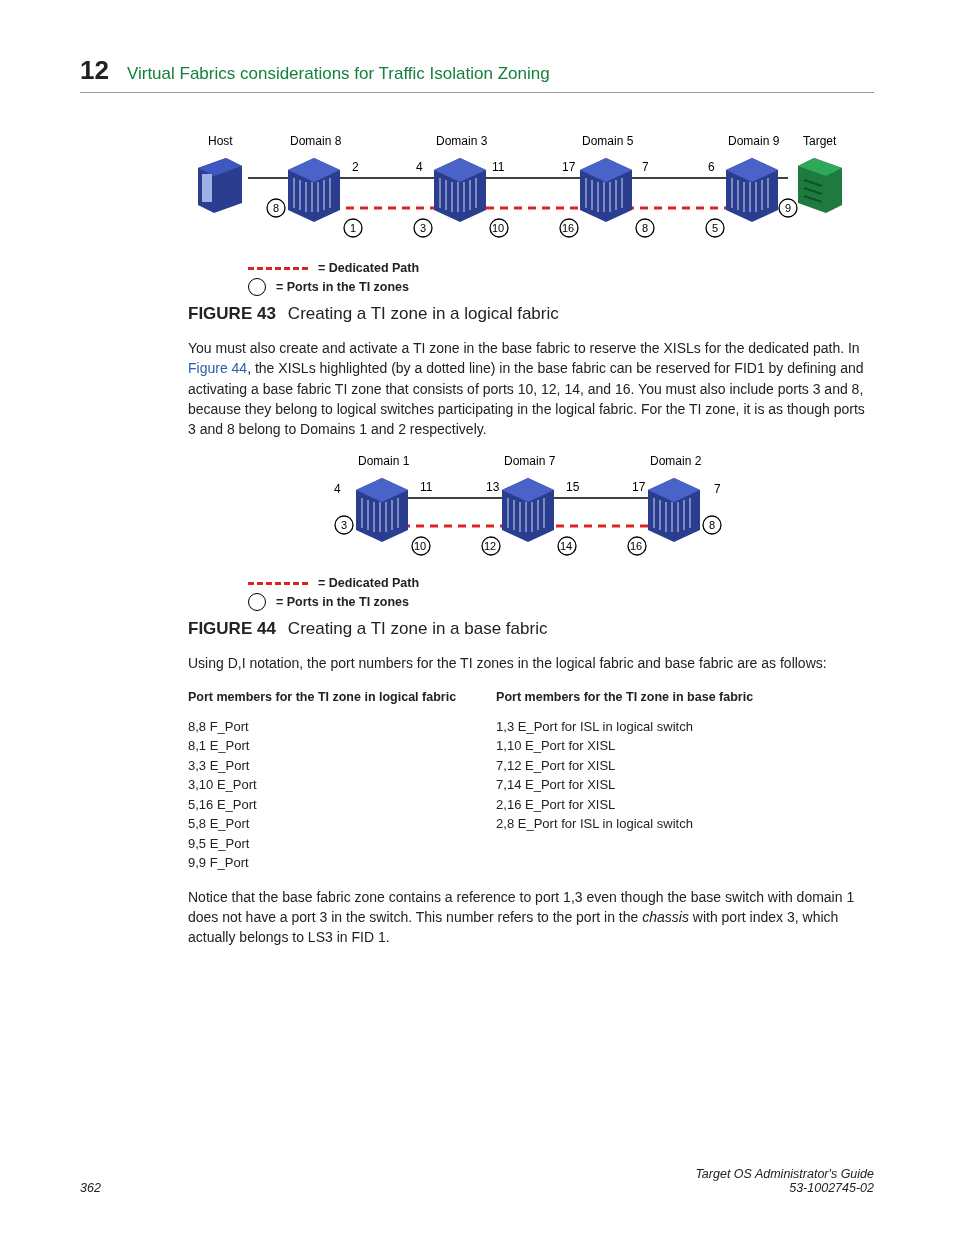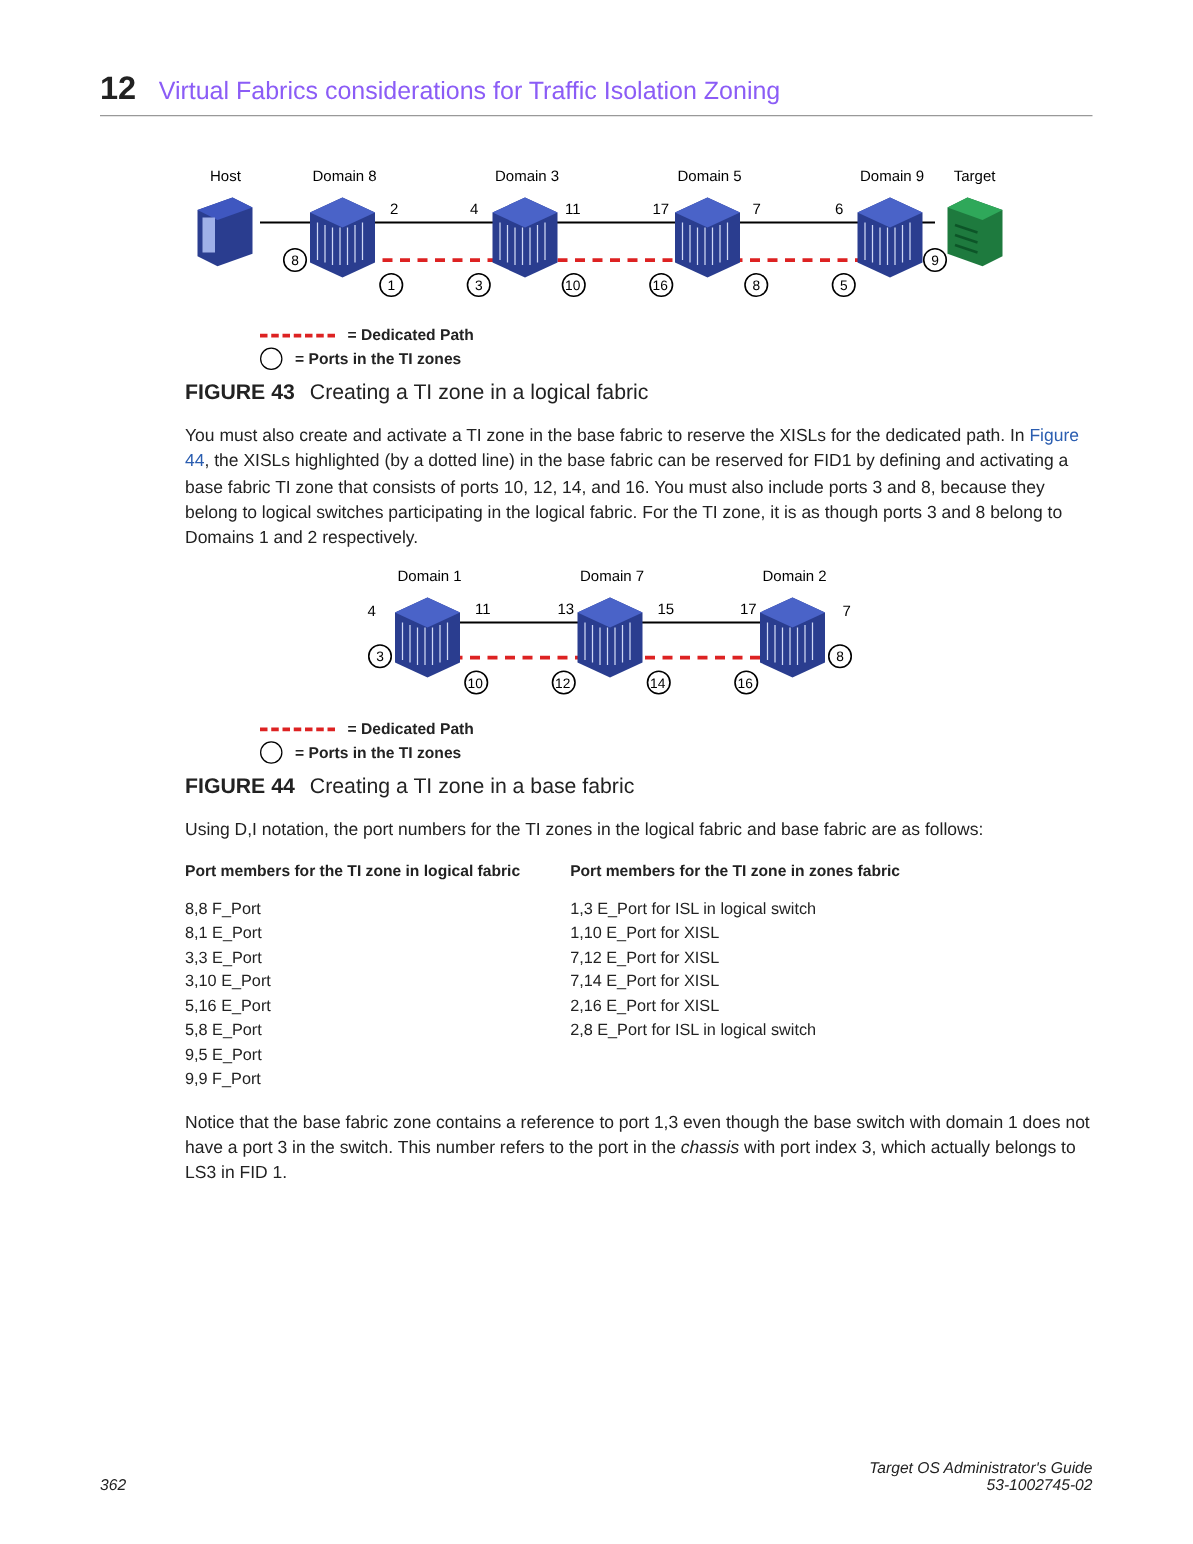--- a/index.html
+++ b/index.html
@@ -17,22 +17,22 @@
     position: relative;
   }
   .running-head {
     display: flex;
     align-items: baseline;
     gap: 18px;
     border-bottom: 1px solid #999;
     padding-bottom: 6px;
   }
   .chapnum { font-size: 26px; font-weight: bold; }
-  .chaptitle { font-size: 20px; color: #8b5cf6; }
-  .content { margin-left: 68px; margin-top: 40px; }
+  .chaptitle { font-size: 17px; color: #15803d; }
+  .content { margin-left: 108px; margin-top: 40px; }
   .para { margin: 14px 0; line-height: 1.45; }
   .link { color: #2a5db0; }
   .fig-caption { font-size: 17px; margin: 8px 0 14px 0; }
   .fig-caption b { font-weight: bold; margin-right: 12px; }
   .legend { font-size: 12.5px; margin-top: 8px; }
   .legend-row { display: flex; align-items: center; gap: 10px; margin: 3px 0; margin-left: 60px; font-weight: bold;}
   .dash-swatch { width: 60px; height: 0; border-top: 3px dashed #d22; }
   .circle-swatch { width: 16px; height: 16px; border: 1.5px solid #000; border-radius: 50%; }
   svg { display: block; }
   .port-table { display: flex; gap: 40px; margin-top: 10px; font-size: 13px;}
@@ -222,21 +222,21 @@
         <div>8,8 F_Port</div>
         <div>8,1 E_Port</div>
         <div>3,3 E_Port</div>
         <div>3,10 E_Port</div>
         <div>5,16 E_Port</div>
         <div>5,8 E_Port</div>
         <div>9,5 E_Port</div>
         <div>9,9 F_Port</div>
       </div>
       <div class="port-col">
-        <div class="hdr">Port members for the TI zone in zones fabric</div>
+        <div class="hdr">Port members for the TI zone in base fabric</div>
         <div>1,3 E_Port for ISL in logical switch</div>
         <div>1,10 E_Port for XISL</div>
         <div>7,12 E_Port for XISL</div>
         <div>7,14 E_Port for XISL</div>
         <div>2,16 E_Port for XISL</div>
         <div>2,8 E_Port for ISL in logical switch</div>
       </div>
     </div>
 
     <p class="para">

